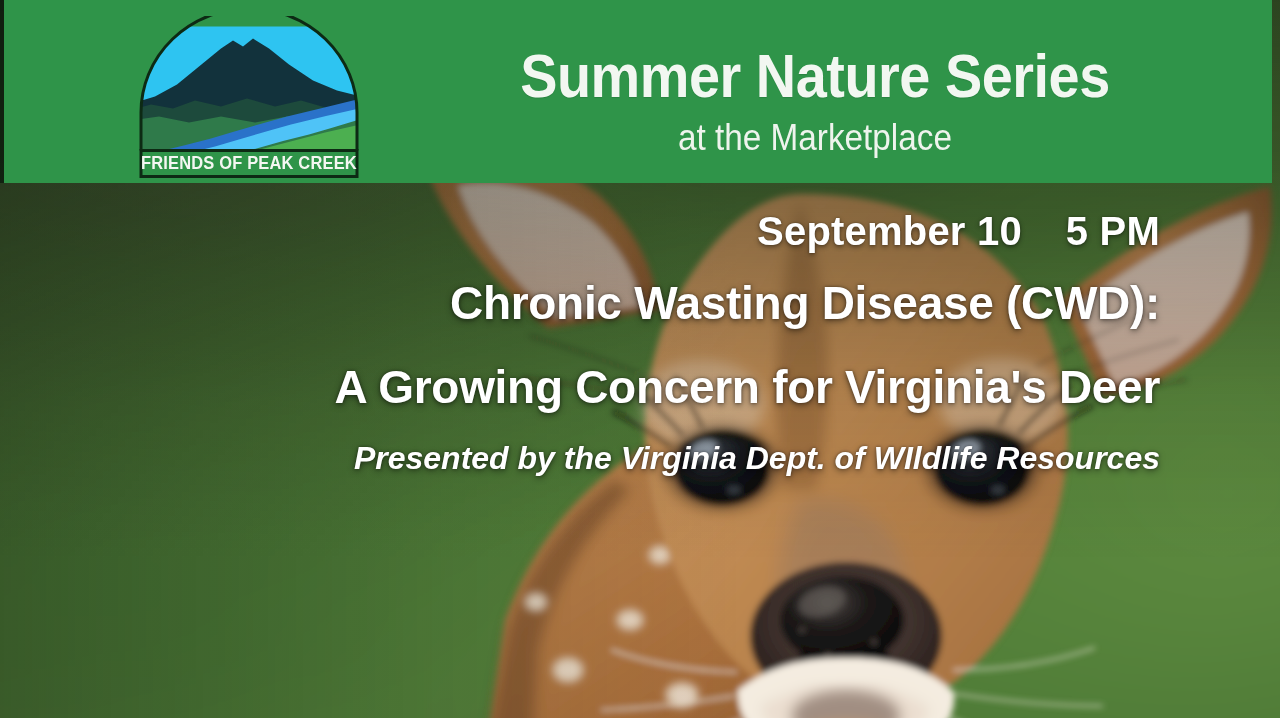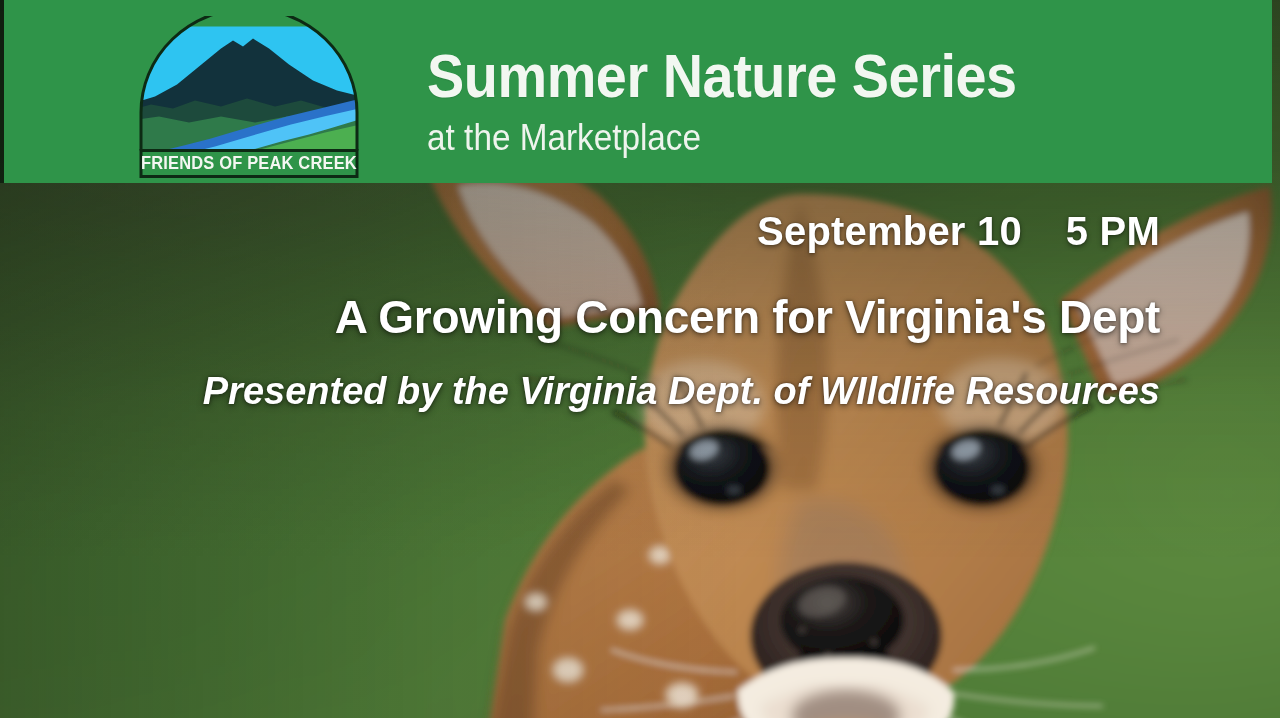--- a/index.html
+++ b/index.html
@@ -91,21 +91,21 @@
     height: 173px;
   }
   .logo svg { display: block; width: 100%; height: 100%; }
 
   
   .banner-titles {
     position: absolute;
     left: 380px;
     right: 26px;
     top: 46px;
-    text-align: left;
+    text-align: center;
     color: #f2f7f1;
   }
   .series-title {
     font-family: "Liberation Sans", sans-serif;
     font-size: 62px;
     font-weight: 700;
     line-height: 0.98;
     letter-spacing: -0.5px;
     transform: scaleX(0.9);
     transform-origin: center;
@@ -149,21 +149,21 @@
     font-size: 46px;
     font-weight: 700;
     line-height: 1.0;
     letter-spacing: -0.3px;
     text-shadow: 0 2px 6px rgba(0,0,0,0.5), 0 0 3px rgba(0,0,0,0.4);
   }
   .event-title-1 { margin-top: 24px !important; }
   .event-title-2 { margin-top: 38px !important; }
 
   .event-presenter {
-    font-size: 38px;
+    font-size: 32px;
     font-weight: 700;
     font-style: italic;
     line-height: 1.0;
     margin-top: 32px !important;
     text-shadow: 0 2px 6px rgba(0,0,0,0.5), 0 0 3px rgba(0,0,0,0.4);
   }
 </style>
 </head>
 <body>
 
@@ -383,19 +383,20 @@
       <div class="series-title">Summer Nature Series</div>
       <div class="series-sub">at the Marketplace</div>
     </div>
   </header>
 
   <section class="event">
     <div class="event-when">
       <span>September 10</span><span class="gap"></span><span>5 PM</span>
     </div>
 
-
-    <div class="event-title-2">A Growing Concern for Virginia's Dept</div>
+    <div class="event-title-1">Chronic Wasting Disease (CWD):</div>
+
+    <div class="event-title-2">A Growing Concern for Virginia's Deer</div>
 
     <div class="event-presenter">Presented by the Virginia Dept. of WIldlife Resources</div>
   </section>
 
 </div>
 
 </body></html>

